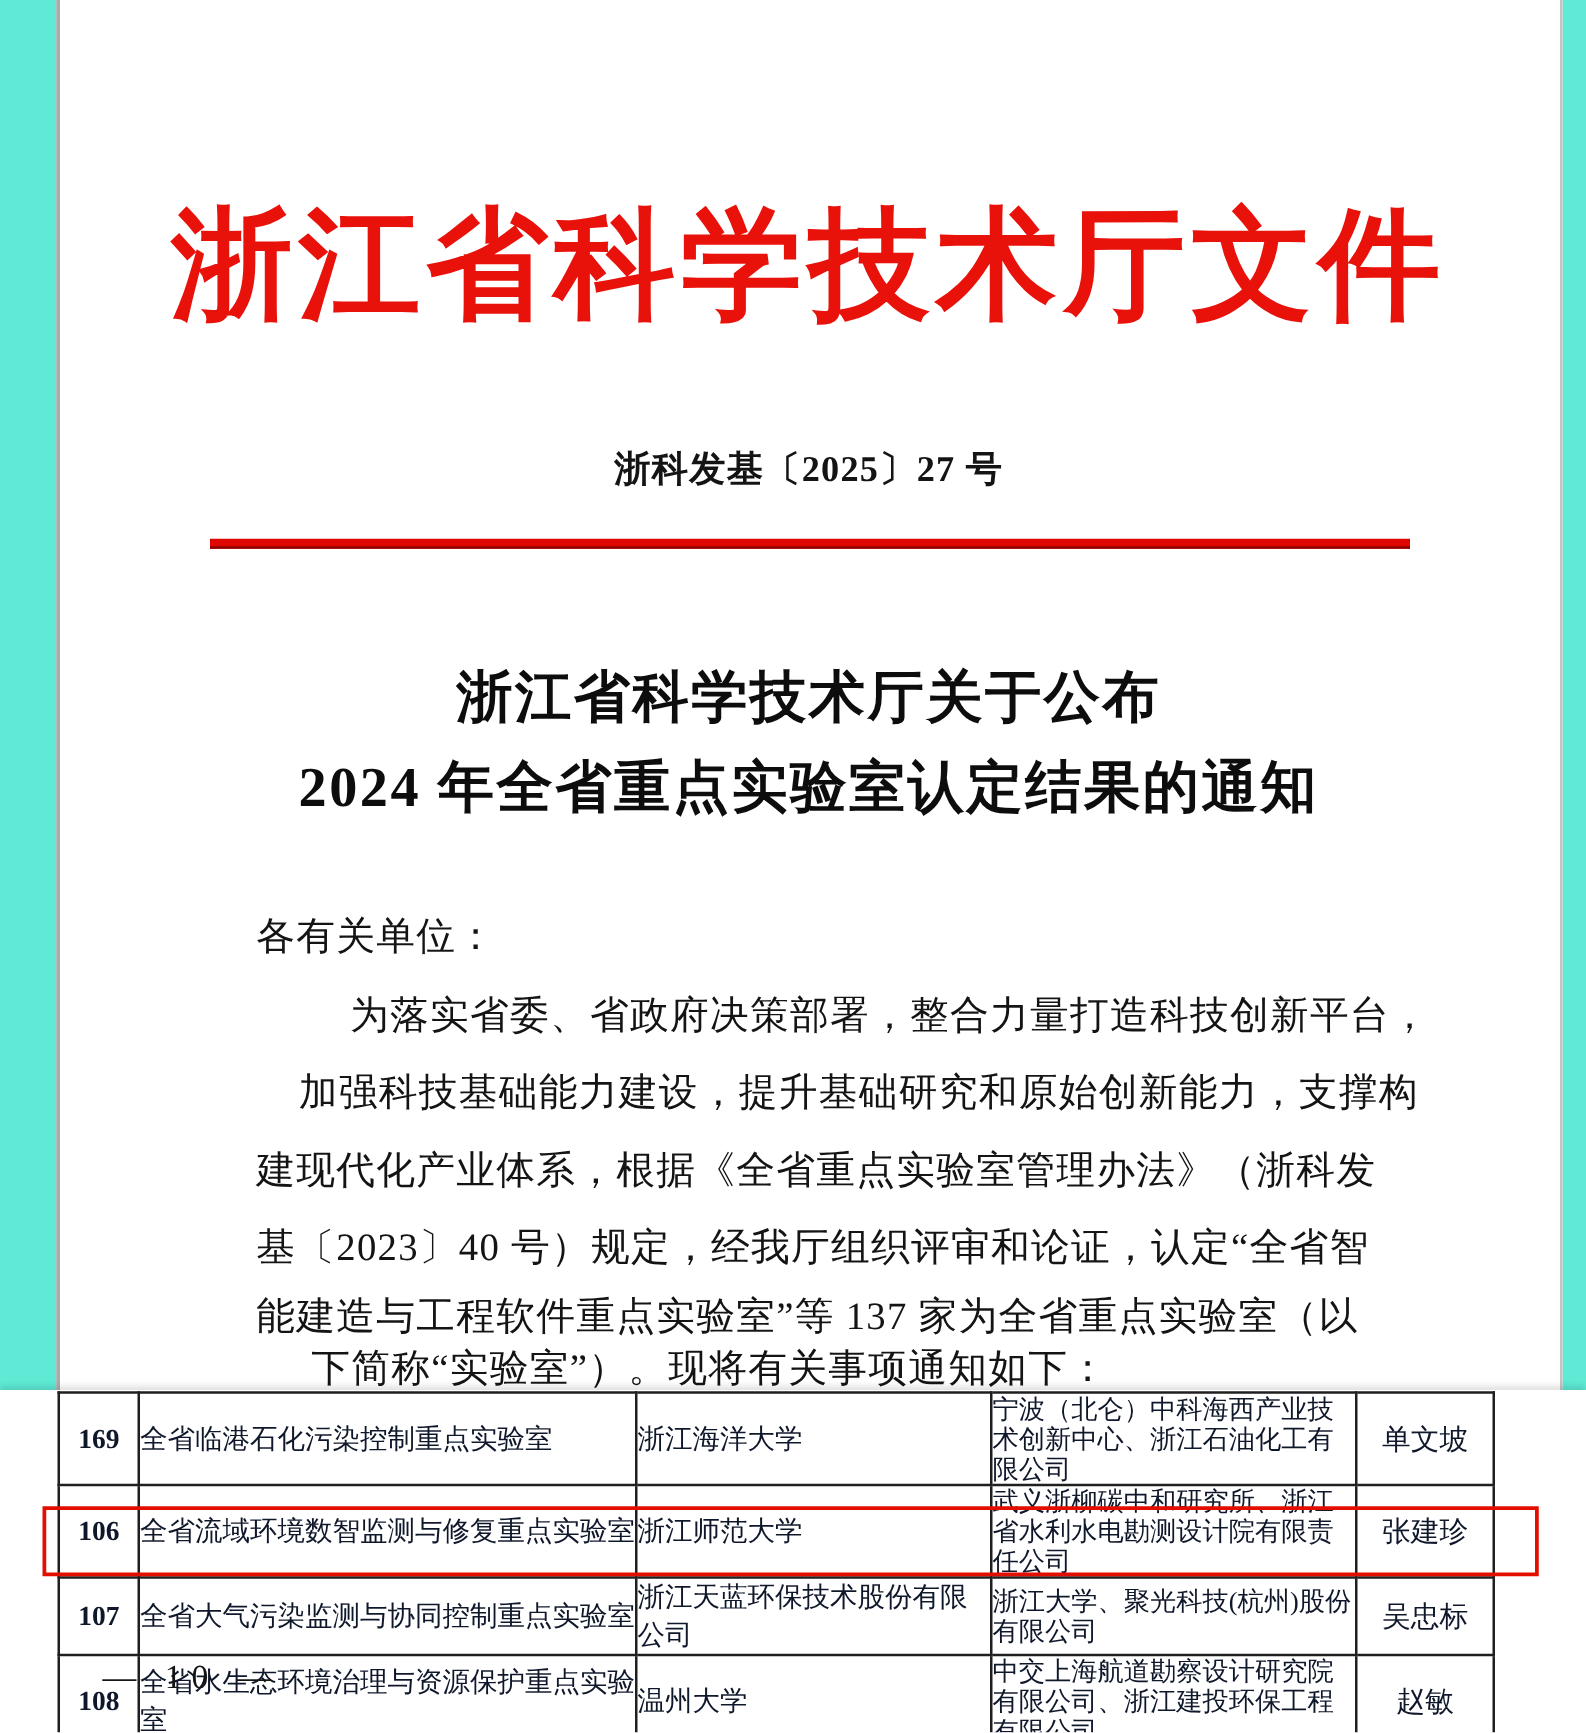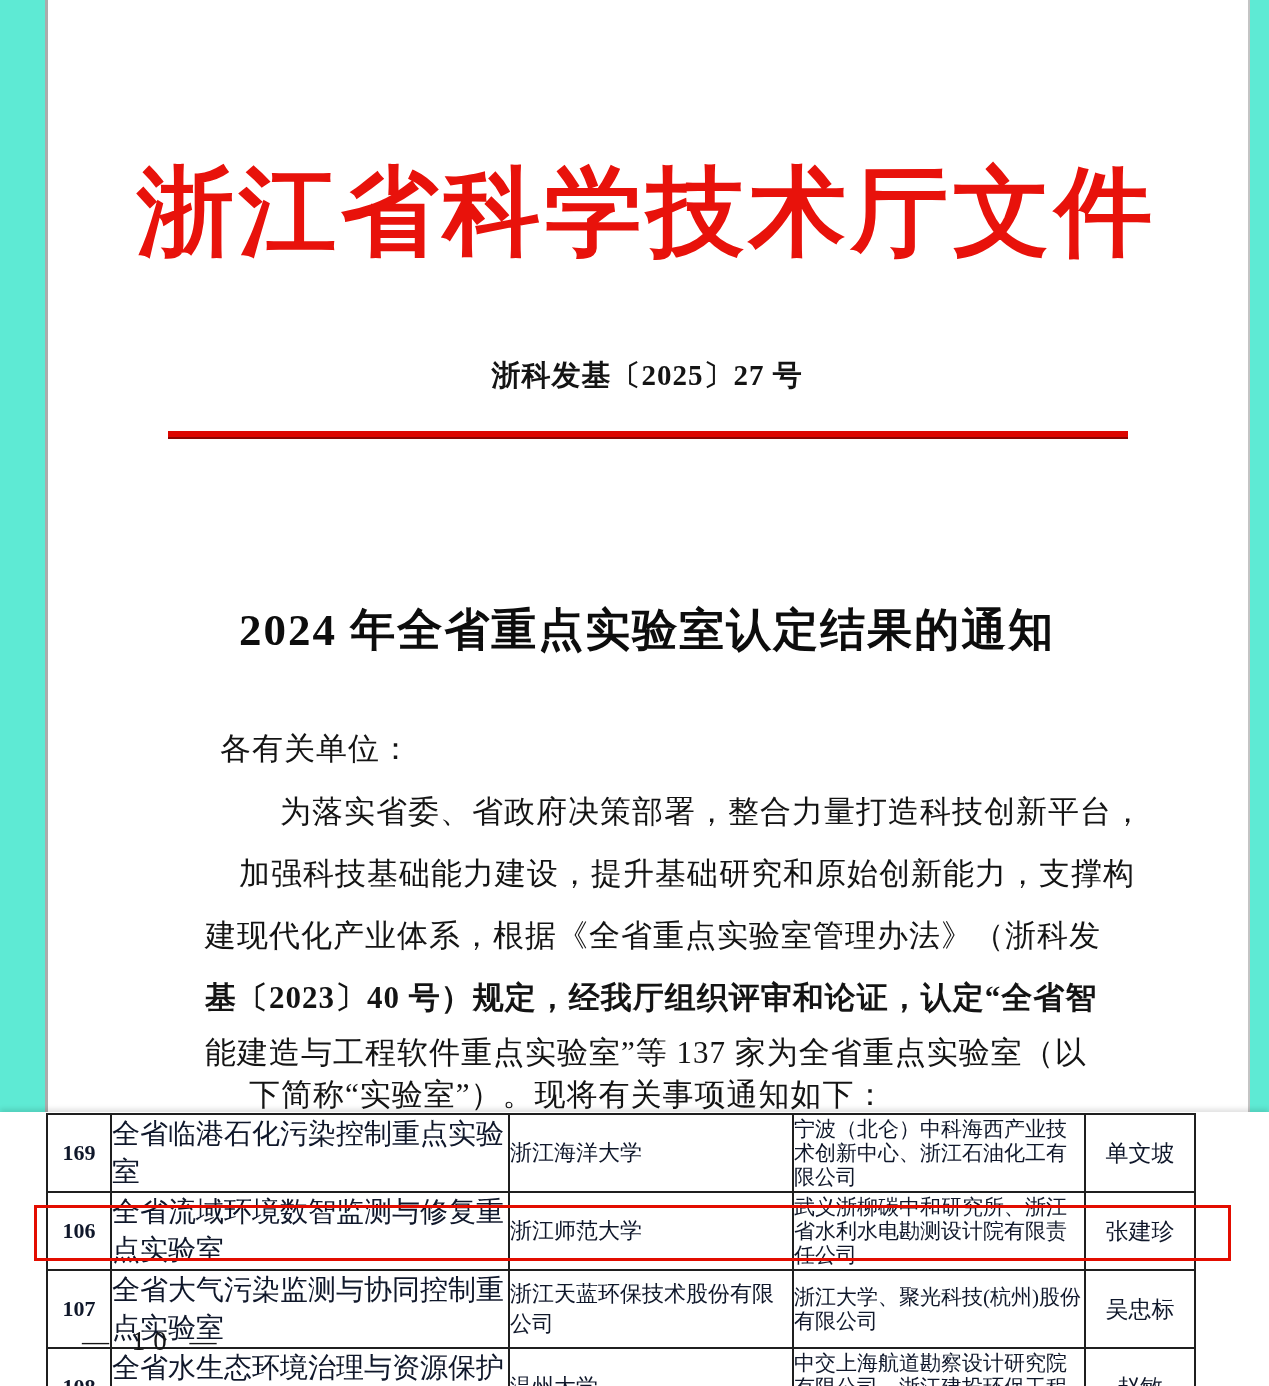--- a/index.html
+++ b/index.html
@@ -52,25 +52,25 @@
   }
   .nt1{top:528px;}
   .nt2{top:600px;}
   .body-line{
     position:absolute;left:205px;width:930px;
     font-size:31px;line-height:42px;
     letter-spacing:1px;
     color:#141414;
     white-space:nowrap;
   }
-  .salutation{top:728px;margin-left:15px;}
+  .salutation{top:728px;}
   .bl0{top:791px;padding-left:75px;}
   .bl1{top:853px;text-align:right;}
   .bl2{top:915px;}
-  .bl3{top:977px;font-weight:bold;}
+  .bl3{top:977px;}
   .bl4{top:1032px;}
   .bl5{top:1074px;margin-left:44px;}
   
   .lower{
     position:absolute;left:0;top:1112px;width:1269px;height:274px;
     background:#ffffff;
     box-shadow:0 -3px 5px rgba(0,0,0,0.12);
   }
   table.result{
     position:absolute;left:46px;top:1px;
@@ -80,21 +80,21 @@
   }
   table.result td{
     border:2px solid #1f1f1f;
     padding:0;
     vertical-align:middle;
     color:#0f172a;
     overflow:hidden;
   }
   table.result tr{height:48px;}
   td.c-no{width:62px;text-align:center;font-size:22px;font-weight:700;}
-  td.c-lab{width:396px;font-size:28px;padding-left:28px;margin-top:44px;}
+  td.c-lab{width:396px;font-size:22px;padding-left:28px;margin-top:44px;}
   td.c-inst{width:282px;font-size:22px;padding-left:14px;margin-left:12px;}
   td.c-part{width:290px;font-size:21px;line-height:24px;padding:2px 8px;}
   td.c-dir{width:108px;text-align:center;font-size:23px;}
   .highlight-box{
     position:absolute;left:34px;top:93px;
     width:1191px;height:50px;
     border:3px solid var(--red-box,#e30d00);
     pointer-events:none;
   }
   .page-number{
@@ -110,20 +110,21 @@
 
   <div class="upper">
     <div class="paper"></div>
 
     <div class="red-header">浙江省科学技术厅文件</div>
 
     <div class="doc-number">浙科发基〔2025〕27 号</div>
 
     <div class="red-rule"></div>
 
+    <div class="notice-title nt1">浙江省科学技术厅关于公布</div>
     <div class="notice-title nt2">2024 年全省重点实验室认定结果的通知</div>
 
     <div class="body-line salutation">各有关单位：</div>
     <div class="body-line bl0">为落实省委、省政府决策部署，整合力量打造科技创新平台，</div>
     <div class="body-line bl1">加强科技基础能力建设，提升基础研究和原始创新能力，支撑构</div>
     <div class="body-line bl2">建现代化产业体系，根据《全省重点实验室管理办法》（浙科发</div>
     <div class="body-line bl3">基〔2023〕40 号）规定，经我厅组织评审和论证，认定“全省智</div>
     <div class="body-line bl4">能建造与工程软件重点实验室”等 137 家为全省重点实验室（以</div>
     <div class="body-line bl5">下简称“实验室”）。现将有关事项通知如下：</div>
   </div>

